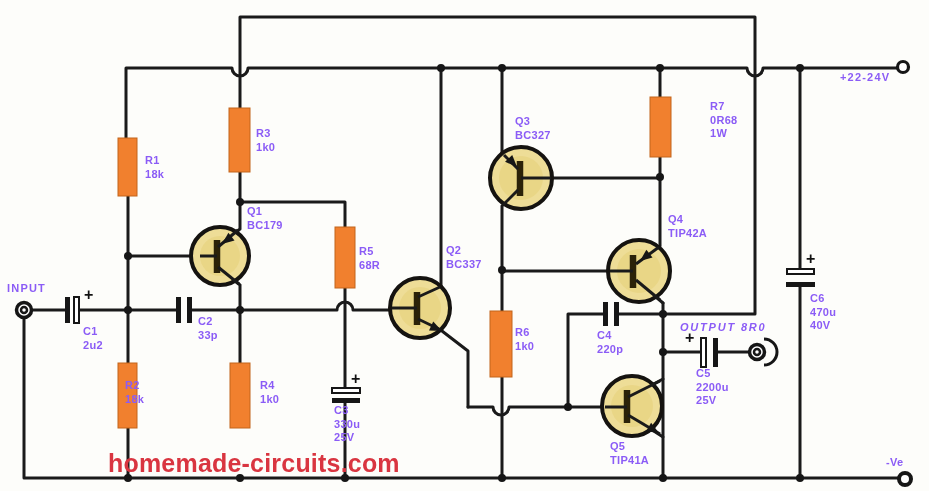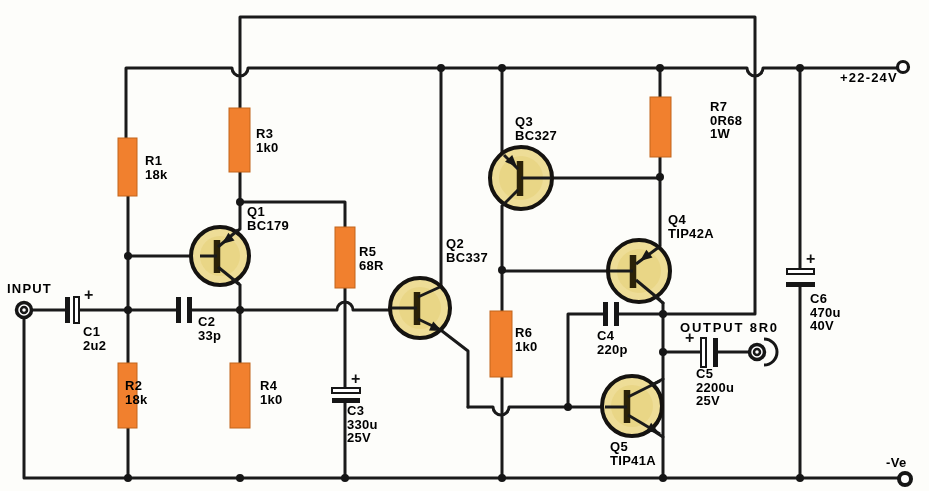--- a/index.html
+++ b/index.html
@@ -7,36 +7,36 @@
     position:relative;
     width:929px;height:491px;
     background:#fdfdfa;
     font-family:"Liberation Sans", sans-serif;
     overflow:hidden;
   }
   .schematic svg{position:absolute;left:0;top:0;}
   .lbl{
     position:absolute;
     font-weight:bold;
-    font-size:13px;
+    font-size:11px;
     line-height:13.5px;
-    color:#000000;
+    color:#8b5cf6;
     letter-spacing:0.3px;
     white-space:nowrap;
   }
   .lbl span{display:block;}
   .plus{
     position:absolute;
     font-weight:bold;
     font-size:16px;
     line-height:14px;
     color:#111;
   }
   .term{letter-spacing:1.2px;}
-  .out-term{letter-spacing:1.8px;}
+  .out-term{letter-spacing:1.8px;font-style:italic;}
   .watermark{
     position:absolute;
     left:108px;top:449px;
     font-weight:bold;
     font-size:25px;
     letter-spacing:0.2px;
     color:#d93540;
     white-space:nowrap;
   }
 </style>
@@ -249,21 +249,21 @@
     </div>
 
 <div class="lbl" style="left:83px;top:325px">
       <span>C1</span>
       <span>2u2</span>
     </div>
 <div class="lbl" style="left:198px;top:315px">
       <span>C2</span>
       <span>33p</span>
     </div>
-<div class="lbl" style="left:347px;top:404px">
+<div class="lbl" style="left:334px;top:404px">
       <span>C3</span>
       <span>330u</span>
       <span>25V</span>
     </div>
 <div class="lbl" style="left:597px;top:329px">
       <span>C4</span>
       <span>220p</span>
     </div>
 <div class="lbl" style="left:696px;top:367px">
       <span>C5</span>
@@ -273,21 +273,21 @@
 <div class="lbl" style="left:810px;top:292px">
       <span>C6</span>
       <span>470u</span>
       <span>40V</span>
     </div>
 
 <div class="lbl" style="left:247px;top:205px">
       <span>Q1</span>
       <span>BC179</span>
     </div>
-<div class="lbl" style="left:446px;top:237px">
+<div class="lbl" style="left:446px;top:244px">
       <span>Q2</span>
       <span>BC337</span>
     </div>
 <div class="lbl" style="left:515px;top:115px">
       <span>Q3</span>
       <span>BC327</span>
     </div>
 <div class="lbl" style="left:668px;top:213px">
       <span>Q4</span>
       <span>TIP42A</span>
@@ -295,14 +295,15 @@
 <div class="lbl" style="left:610px;top:440px">
       <span>Q5</span>
       <span>TIP41A</span>
     </div>
 
 <div class="plus" style="left:84px;top:288px">+</div>
 <div class="plus" style="left:351px;top:372px">+</div>
 <div class="plus" style="left:685px;top:331px">+</div>
 <div class="plus" style="left:806px;top:252px">+</div>
 
+<div class="watermark">homemade-circuits.com</div>
 
 </div>
 
 </body></html>

